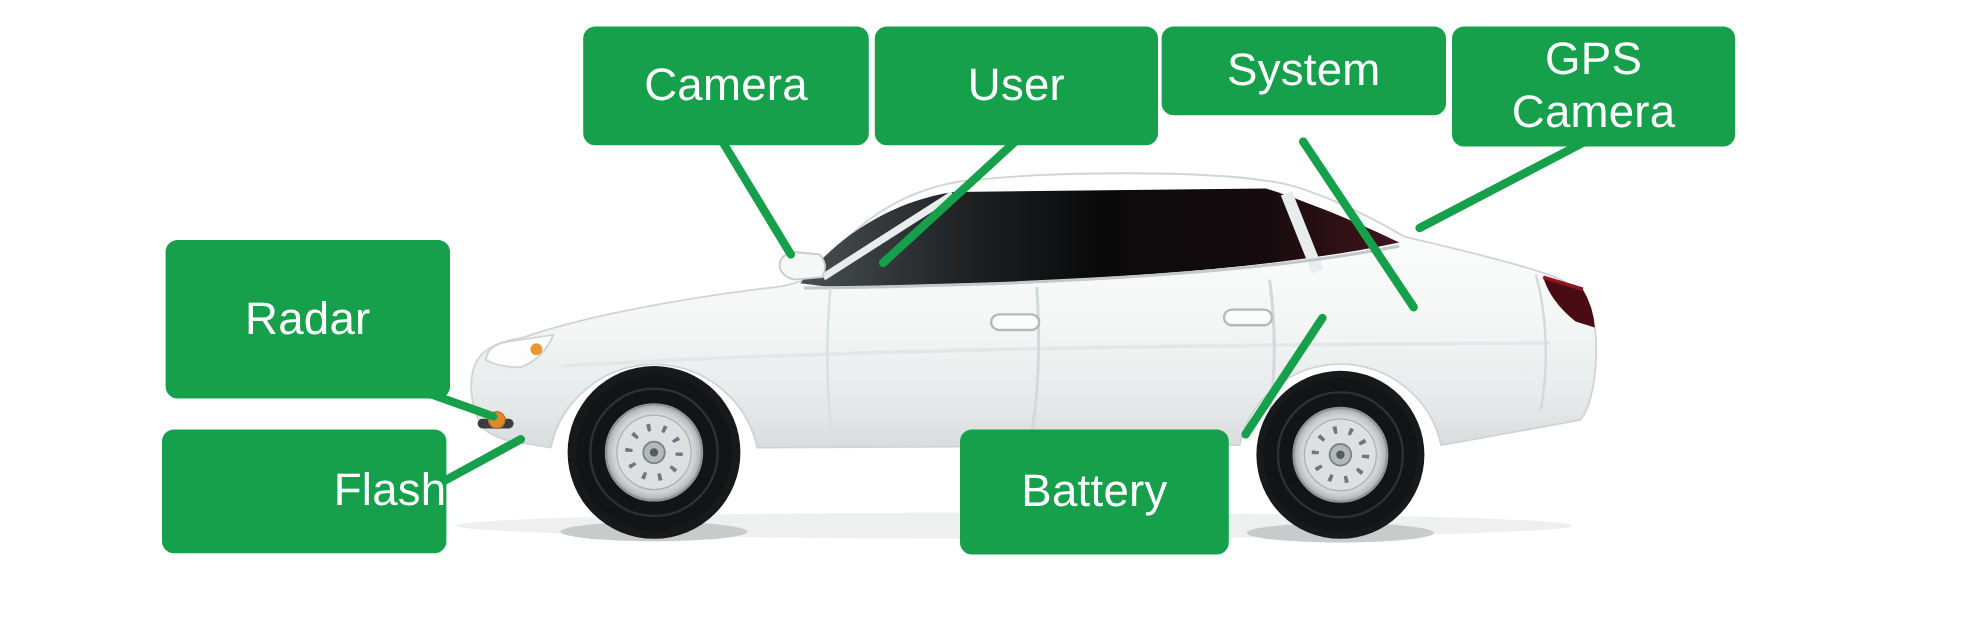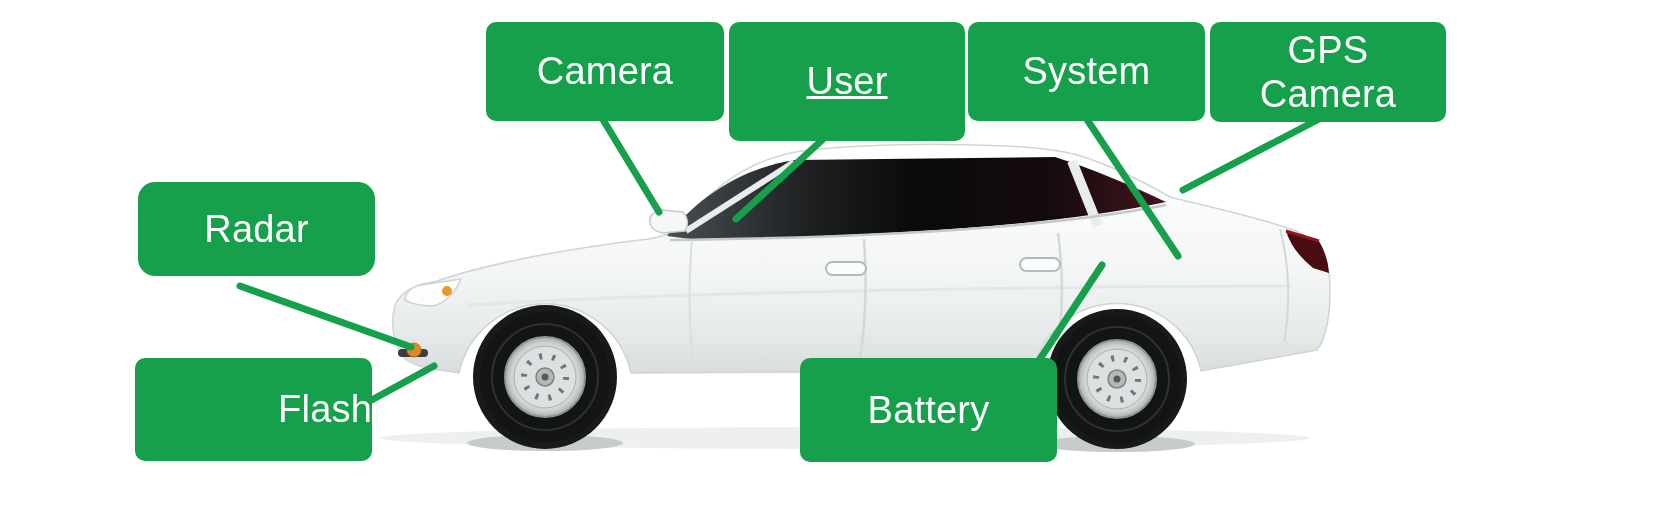--- a/index.html
+++ b/index.html
@@ -29,26 +29,26 @@
     align-items: center;
     justify-content: center;
     text-align: center;
     font-size: 38px;
     font-weight: 400;
     line-height: 1.16;
     letter-spacing: 0.2px;
   }
   .label span { display: block; }
   .label-camera         { left: 486px;  top: 22px;  width: 238px; height: 99px;  }
-  .label-user-interface { left: 729px;  top: 22px;  width: 236px; height: 119px; text-decoration: underline;  }
-  .label-system         { left: 968px;  top: 22px;  width: 237px; height: 99px;  }
+  .label-user-interface { left: 729px;  top: 22px;  width: 236px; height: 99px;  }
+  .label-system         { left: 968px;  top: 22px;  width: 237px; height: 74px;  }
   .label-gps-antenna    { left: 1210px; top: 22px;  width: 236px; height: 100px;  }
-  .label-radar          { left: 138px;  top: 182px; width: 237px; height: 94px; border-radius: 17px; }
+  .label-radar          { left: 138px;  top: 200px; width: 237px; height: 132px; }
   .label-flash          { left: 135px;  top: 358px; width: 237px; height: 103px; align-items: flex-end; }
-  .label-battery        { left: 800px;  top: 358px; width: 257px; height: 104px; }
+  .label-battery        { left: 800px;  top: 358px; width: 224px; height: 104px; }
 </style>
 </head>
 <body>
 
 <div class="canvas">
 
   <svg class="diagram-svg" viewBox="0 0 1656 514" xmlns="http://www.w3.org/2000/svg">
     <defs>
       <linearGradient id="bodyGrad" x1="0" y1="0" x2="0" y2="1">
         <stop offset="0" stop-color="#ffffff"></stop>

